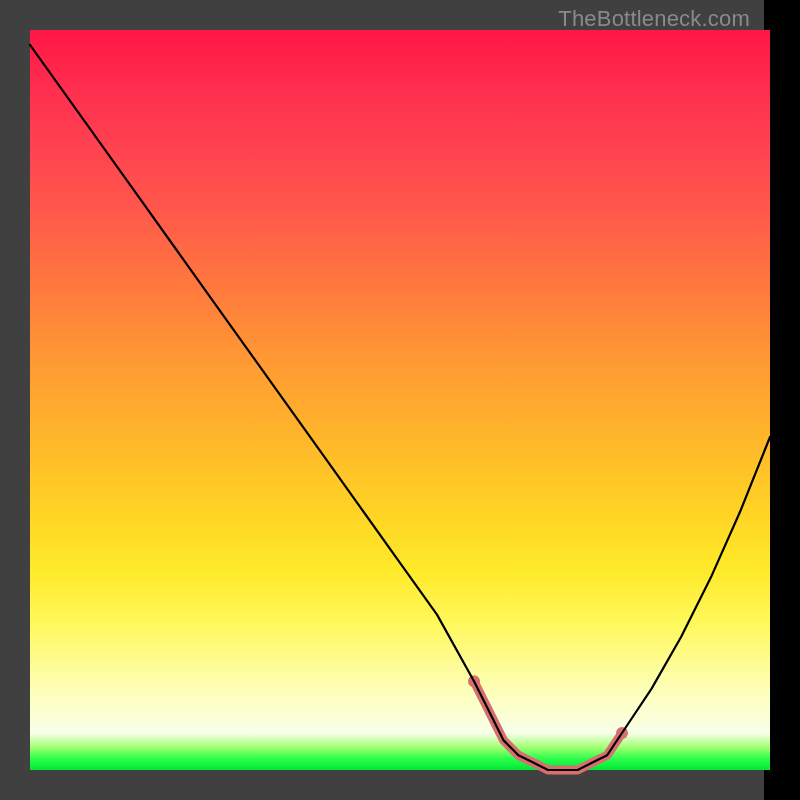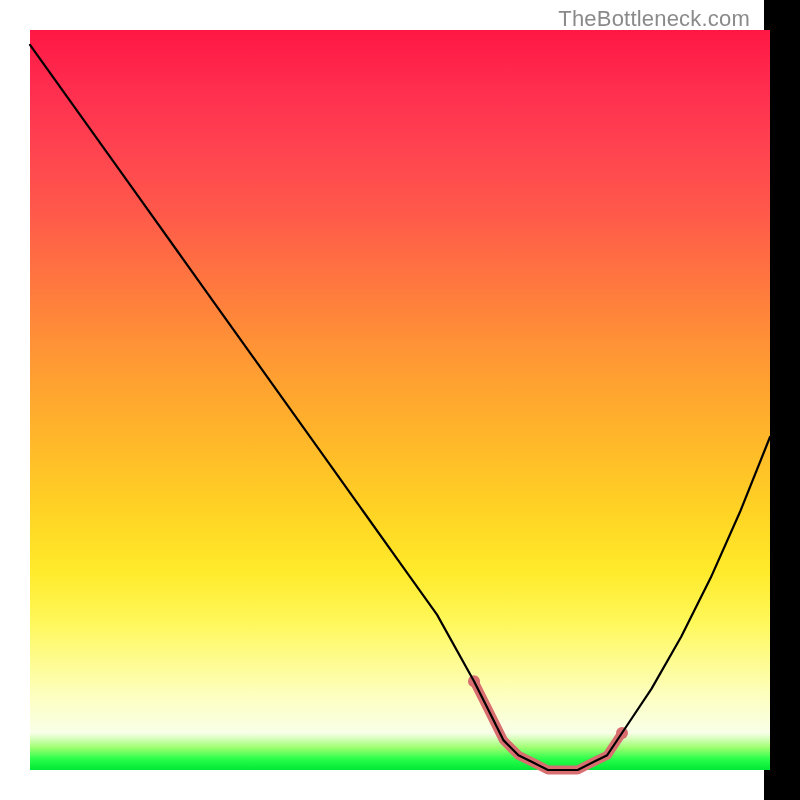--- a/index.html
+++ b/index.html
@@ -10,21 +10,21 @@
     background: #000000;
     overflow: hidden;
     font-family: -apple-system, BlinkMacSystemFont, "Segoe UI", Arial, sans-serif;
   }
   .frame {
     position: absolute;
     left: 0;
     top: 0;
     width: 764px;
     height: 800px;
-    background: #ffffff;
+    background: #404040;
   }
   .plot {
     position: absolute;
     left: 30px;
     top: 30px;
     width: 740px;
     height: 740px;
     
     background: linear-gradient(
       to bottom,

